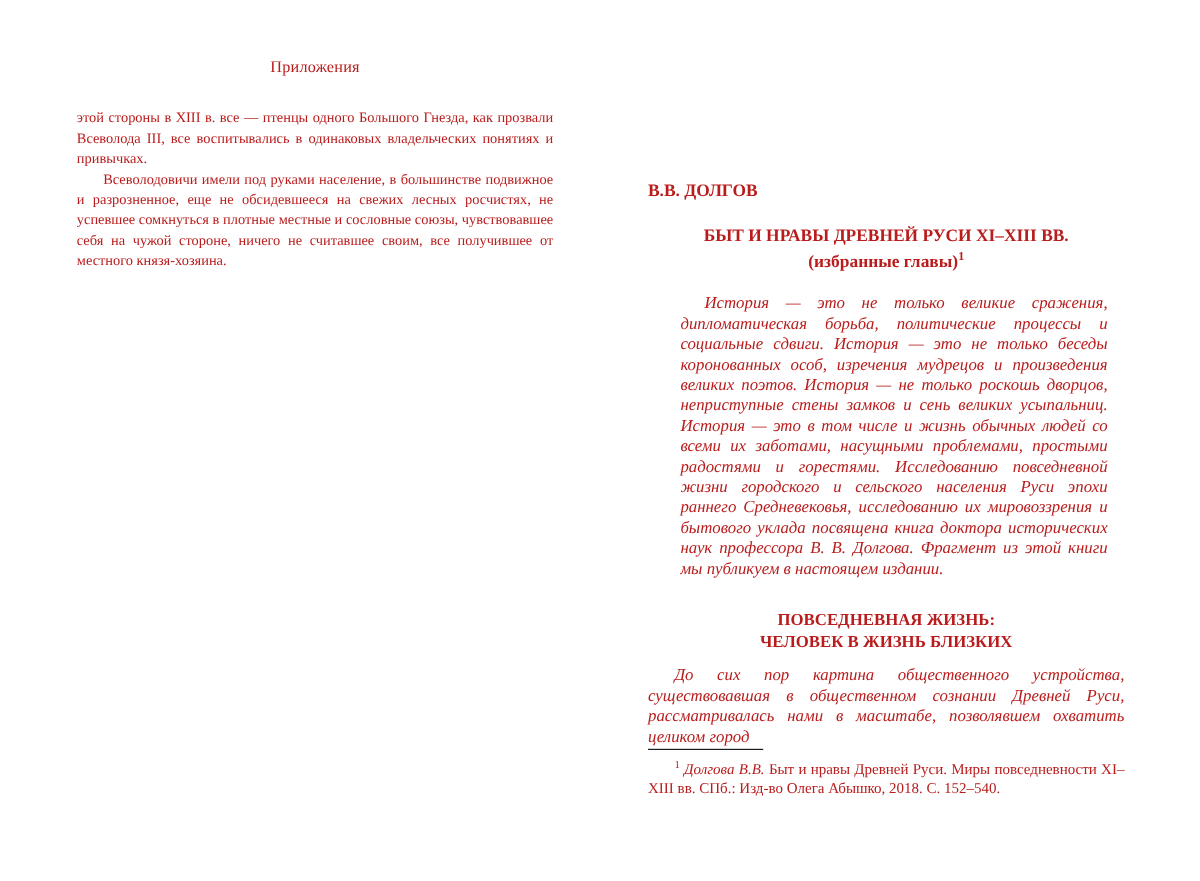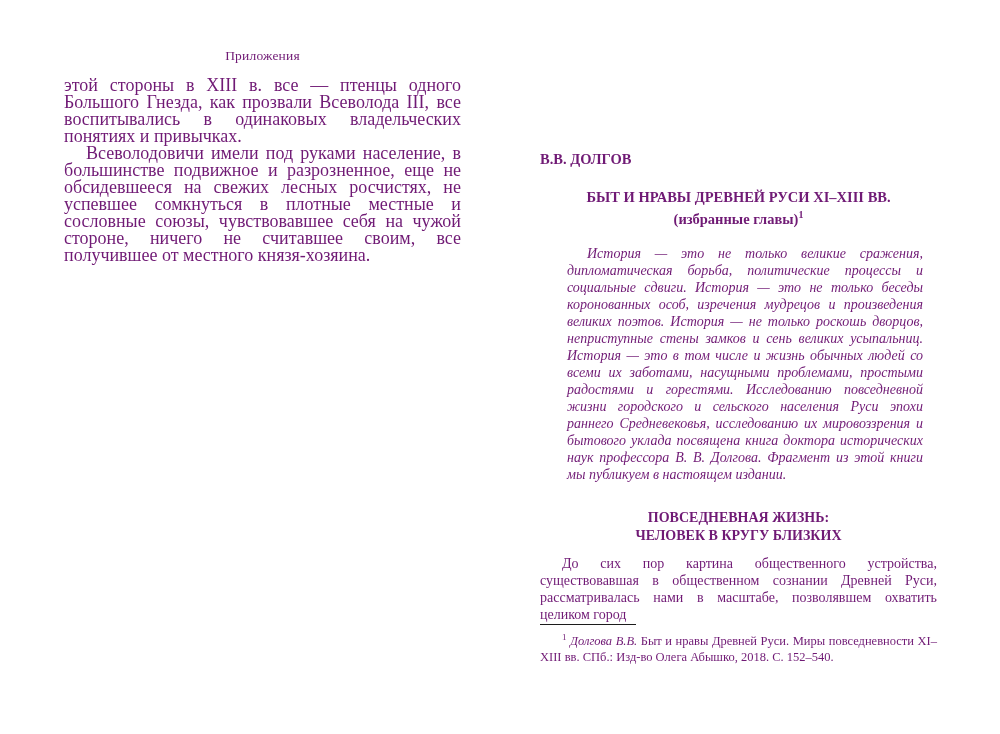--- a/index.html
+++ b/index.html
@@ -8,21 +8,21 @@
     background: #ffffff;
     width: 1000px;
     height: 734px;
     overflow: hidden;
   }
   .spread {
     position: relative;
     width: 1000px;
     height: 734px;
     background: #ffffff;
-    color: #701a75;
+    color: #b91c1c;
     font-family: "Liberation Serif", serif;
   }
   .page {
     position: absolute;
     top: 0;
     height: 734px;
   }
   .page-left  { left: 64px;  width: 397px; }
   .page-right { left: 540px; width: 397px; }
 
@@ -30,24 +30,24 @@
     position: absolute;
     top: 48px;
     left: 0;
     width: 100%;
     text-align: center;
     font-size: 13.5px;
     letter-spacing: 0.2px;
   }
   .body-text {
     position: absolute;
-    top: 77px;
+    top: 90px;
     left: 0;
     width: 100%;
-    font-size: 18px;
+    font-size: 12px;
     line-height: 17px;
     text-align: justify;
   }
   .body-text p { margin: 0; text-indent: 22px; }
   .body-text p.no-indent { text-indent: 0; }
 
   .author-line {
     position: absolute;
     top: 151px;
     left: 0;
@@ -92,21 +92,21 @@
   }
   .chapter-body {
     position: absolute;
     top: 555px;
     left: 0;
     width: 100%;
     font-size: 14px;
     line-height: 17px;
     text-align: justify;
   }
-  .chapter-body p { margin: 0; text-indent: 22px; }
+  .chapter-body p { margin: 0; text-indent: 22px; font-style: italic; }
 
   .footnote-rule {
     position: absolute;
     top: 624px;
     left: 0;
     width: 96px;
     border-top: 1px solid #1c1c1c;
   }
   .footnote {
     position: absolute;
@@ -152,21 +152,21 @@
       <div>БЫТ И НРАВЫ ДРЕВНЕЙ РУСИ XI–XIII ВВ.</div>
       <div><span>(избранные главы)</span><sup>1</sup></div>
     </div>
 
     <div class="annotation">
       <p>История — это не только великие сражения, дипломатическая борьба, политические процессы и социальные сдвиги. История — это не только беседы коронованных особ, изречения мудрецов и произведения великих поэтов. История — не только роскошь дворцов, неприступные стены замков и сень великих усыпальниц. История — это в том числе и жизнь обычных людей со всеми их заботами, насущными проблемами, простыми радостями и горестями. Исследованию повседневной жизни городского и сельского населения Руси эпохи раннего Средневековья, исследованию их мировоззрения и бытового уклада посвящена книга доктора исторических наук профессора В. В. Долгова. Фрагмент из этой книги мы публикуем в настоящем издании.</p>
     </div>
 
     <div class="section-heading">
       <div>ПОВСЕДНЕВНАЯ ЖИЗНЬ:</div>
-      <div>ЧЕЛОВЕК В КРУГУ БЛИЗКИХ</div>
+      <div>ЧЕЛОВЕК В ЖИЗНЬ БЛИЗКИХ</div>
     </div>
 
     <div class="chapter-body">
       <p>До сих пор картина общественного устройства, существовавшая в общественном сознании Древней Руси, рассматривалась нами в масштабе, позволявшем охватить целиком город</p>
     </div>
 
     <div class="footnote-rule"></div>
 
     <div class="footnote">
       <p class="fn-first"><sup>1</sup>&nbsp;<span class="fn-author">Долгова В.В.</span><span> Быт и нравы Древней Руси. Миры повседневности XI–XIII вв. СПб.: Изд-во Олега Абышко, 2018. С. 152–540.</span></p>

